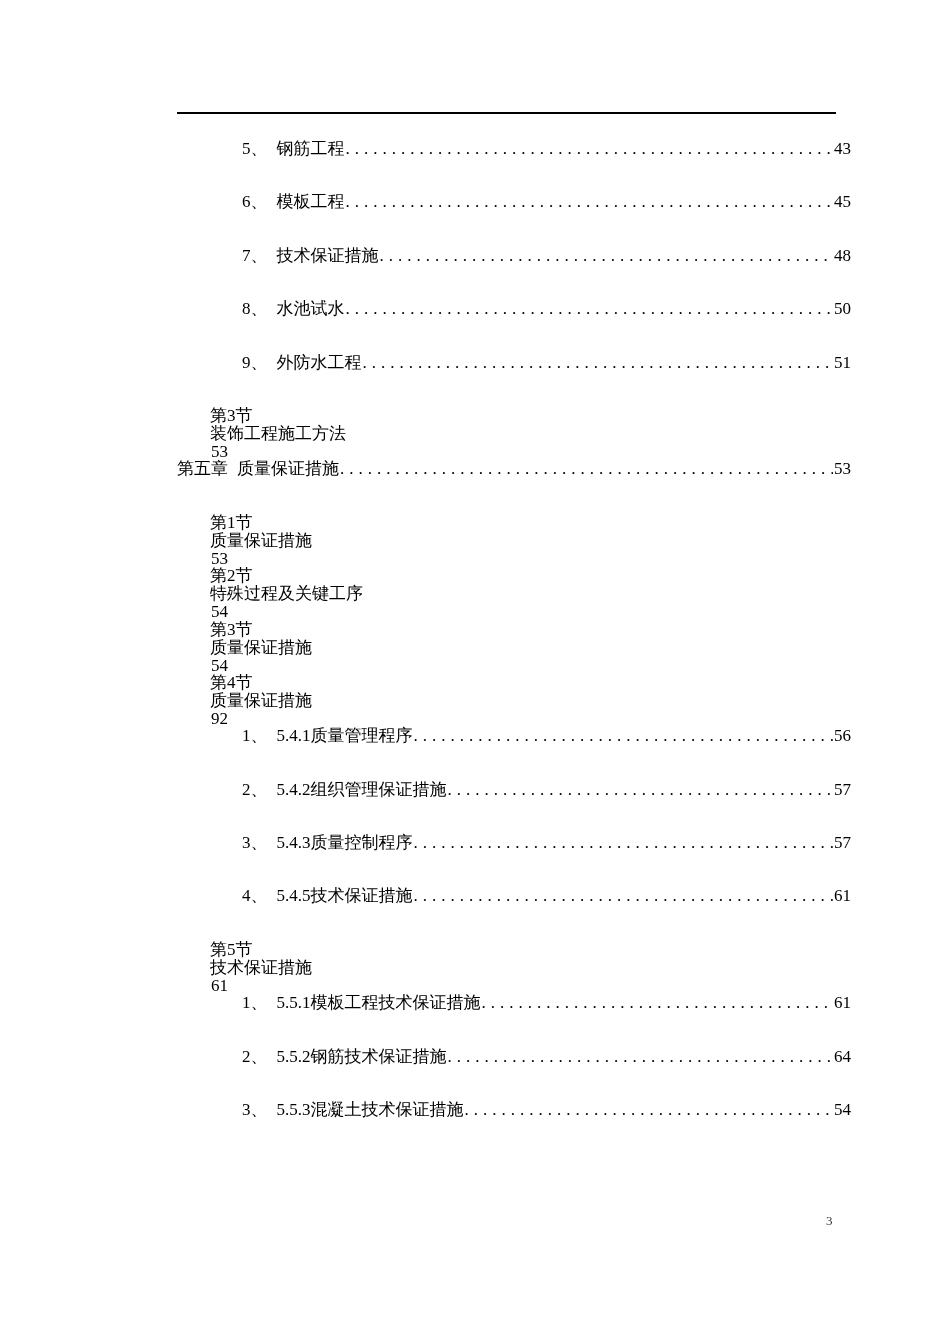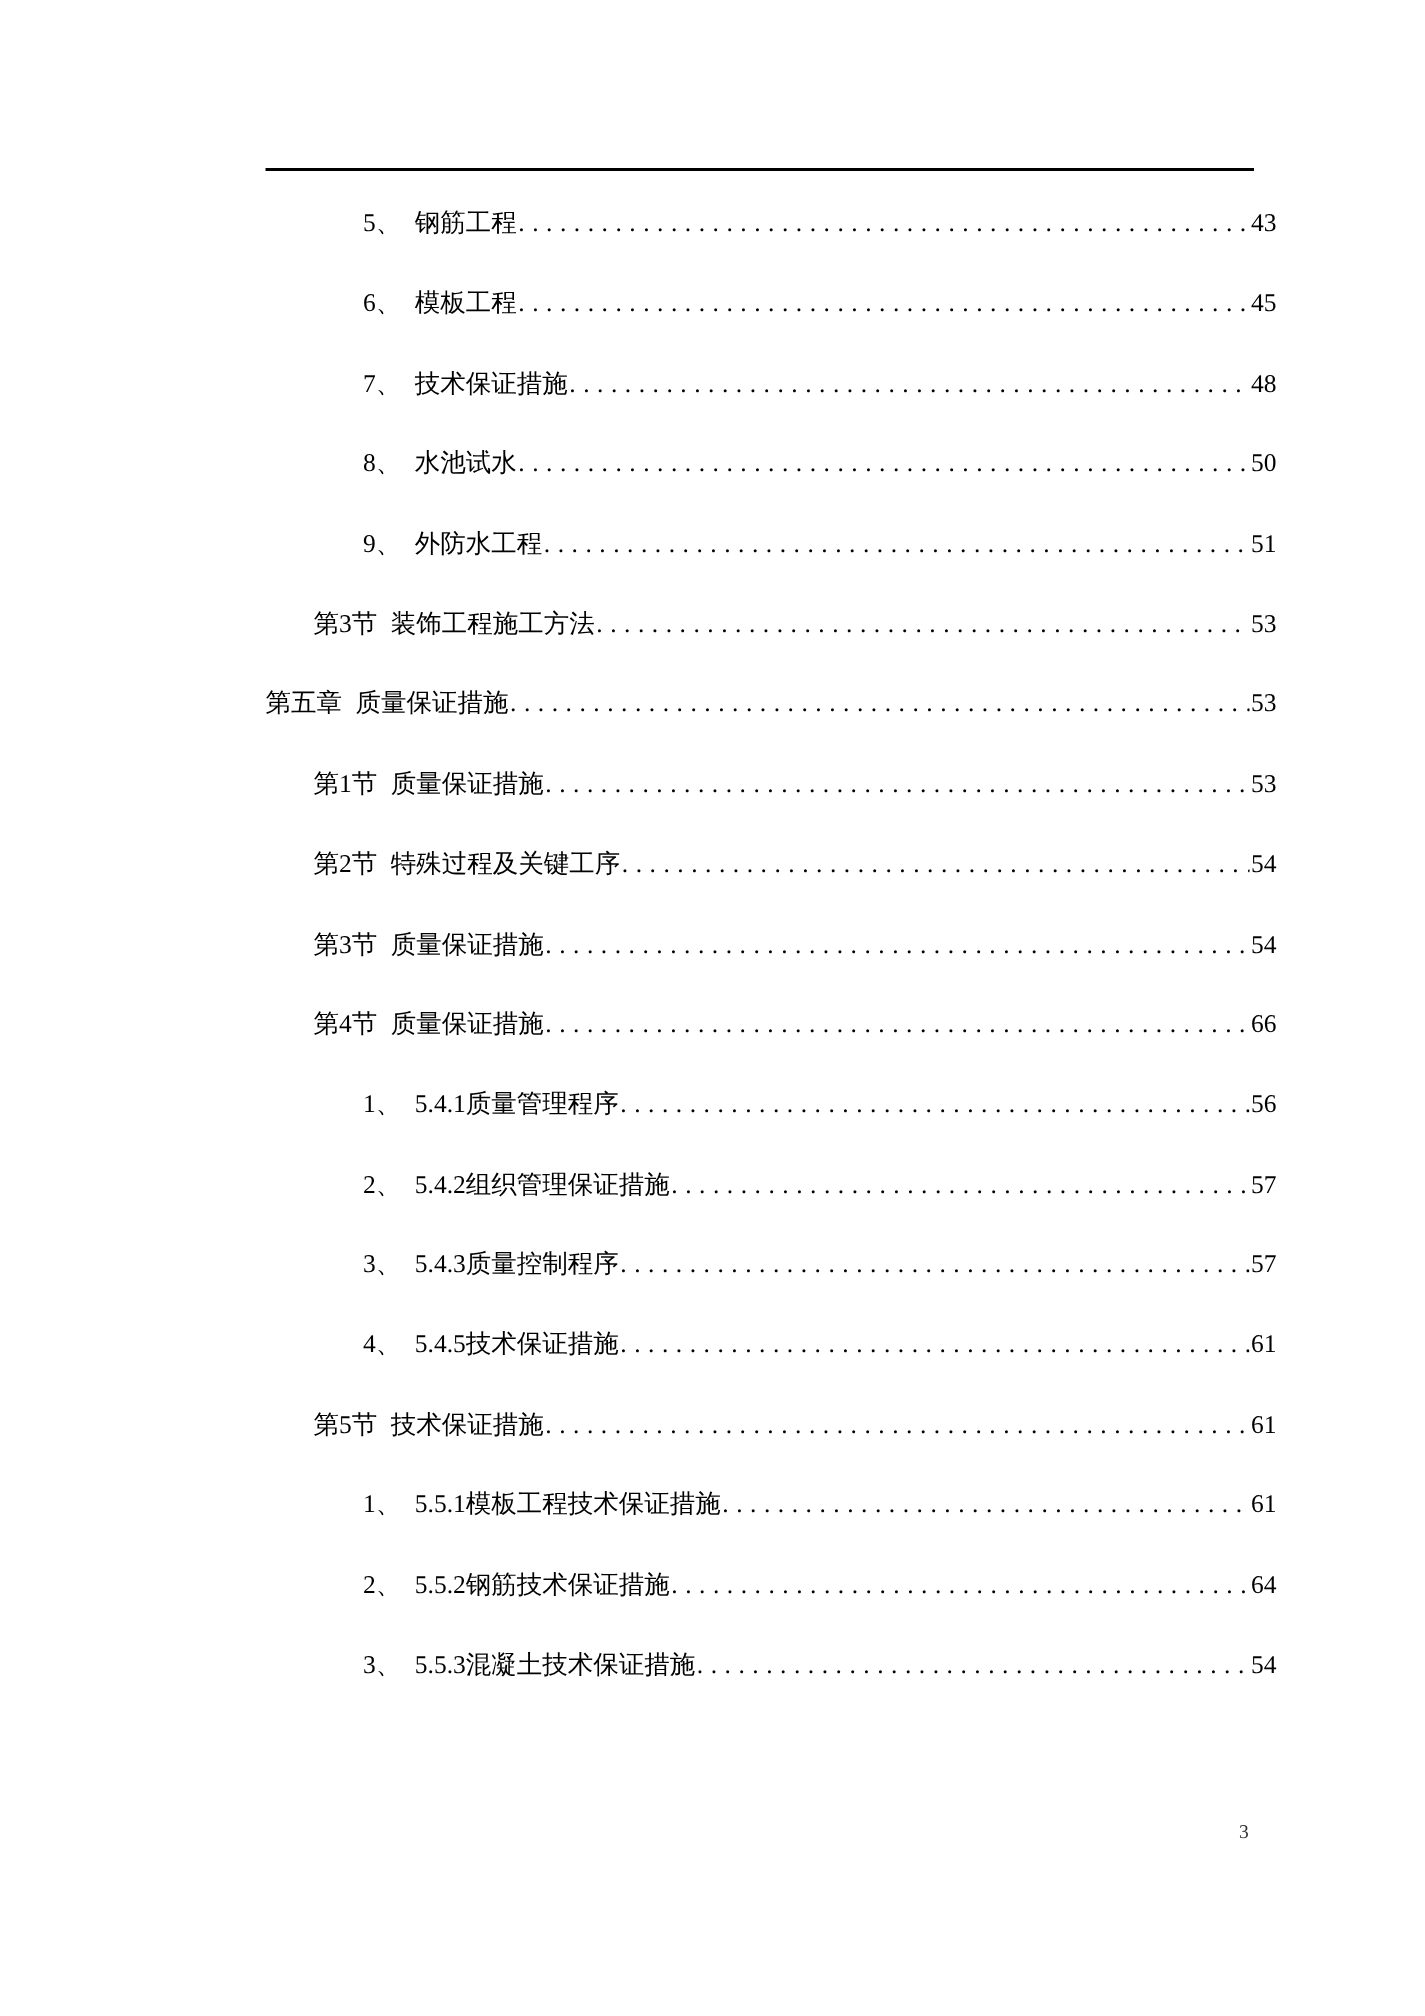--- a/index.html
+++ b/index.html
@@ -32,21 +32,21 @@
   .toc-row {
     display: flex;
     align-items: baseline;
     height: 18px;
     line-height: 18px;
     margin-bottom: 35.4px;
     font-size: 17px;
     white-space: nowrap;
   }
   .toc-row.lvl-1 { padding-left: 0; font-family: Liberation Serif, serif; }
-  .toc-row.lvl-2 { padding-left: 32px; }
+  .toc-row.lvl-2 { padding-left: 32px; flex-direction: column; }
   .toc-row.lvl-3 { padding-left: 65px; }
   .toc-num {
     flex: 0 0 auto;
     margin-right: 9px;
   }
   .toc-title {
     flex: 0 0 auto;
   }
   .leader {
     flex: 1 1 auto;
@@ -131,21 +131,21 @@
     <div class="toc-row lvl-2">
     <span class="toc-num">第3节</span>
     <span class="toc-title">质量保证措施</span>
     <span class="leader">............................................................................................................................................................................................................................................................................................................</span>
     <span class="toc-page">54</span>
   </div>
     <div class="toc-row lvl-2">
     <span class="toc-num">第4节</span>
     <span class="toc-title">质量保证措施</span>
     <span class="leader">............................................................................................................................................................................................................................................................................................................</span>
-    <span class="toc-page">66</span>
+    <span class="toc-page">92</span>
   </div>
     <div class="toc-row lvl-3">
     <span class="toc-num">1、</span>
     <span class="toc-title">5.4.1质量管理程序</span>
     <span class="leader">............................................................................................................................................................................................................................................................................................................</span>
     <span class="toc-page">56</span>
   </div>
     <div class="toc-row lvl-3">
     <span class="toc-num">2、</span>
     <span class="toc-title">5.4.2组织管理保证措施</span>

